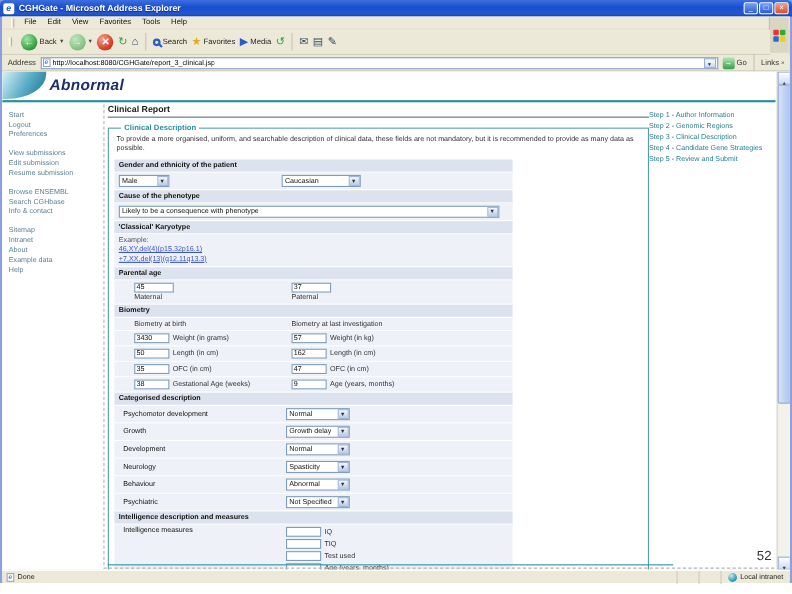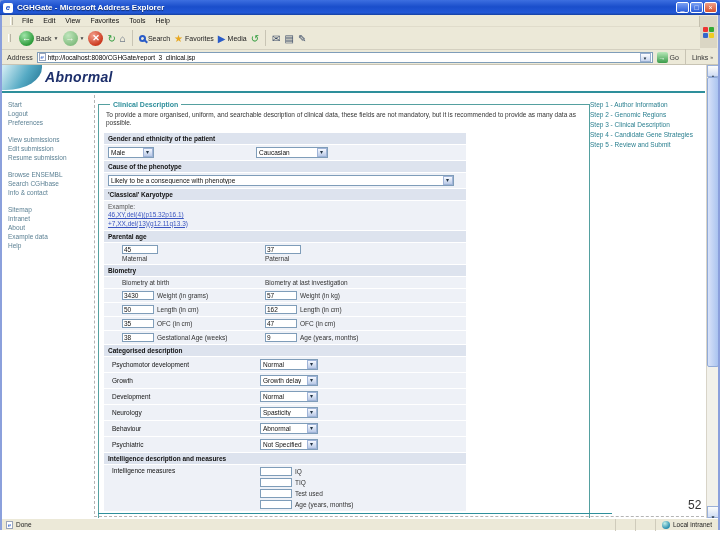--- a/index.html
+++ b/index.html
@@ -271,20 +271,21 @@
         <div class="nav-group">
             <a class="nav-link">Sitemap</a>
             <a class="nav-link">Intranet</a>
             <a class="nav-link">About</a>
             <a class="nav-link">Example data</a>
             <a class="nav-link">Help</a>
           </div>
       </div>
 
       <div class="main">
+        <div class="report-heading">Clinical Report</div>
 
         <fieldset class="clin-fieldset">
           <legend>Clinical Description</legend>
           <div class="intro">To provide a more organised, uniform, and searchable description of clinical data, these fields are not mandatory, but it is recommended to provide as many data as possible.</div>
 
           <div class="formtable">
 
             <div class="sec-h">Gender and ethnicity of the patient</div>
             <div class="row">
               <span class="select w46">

